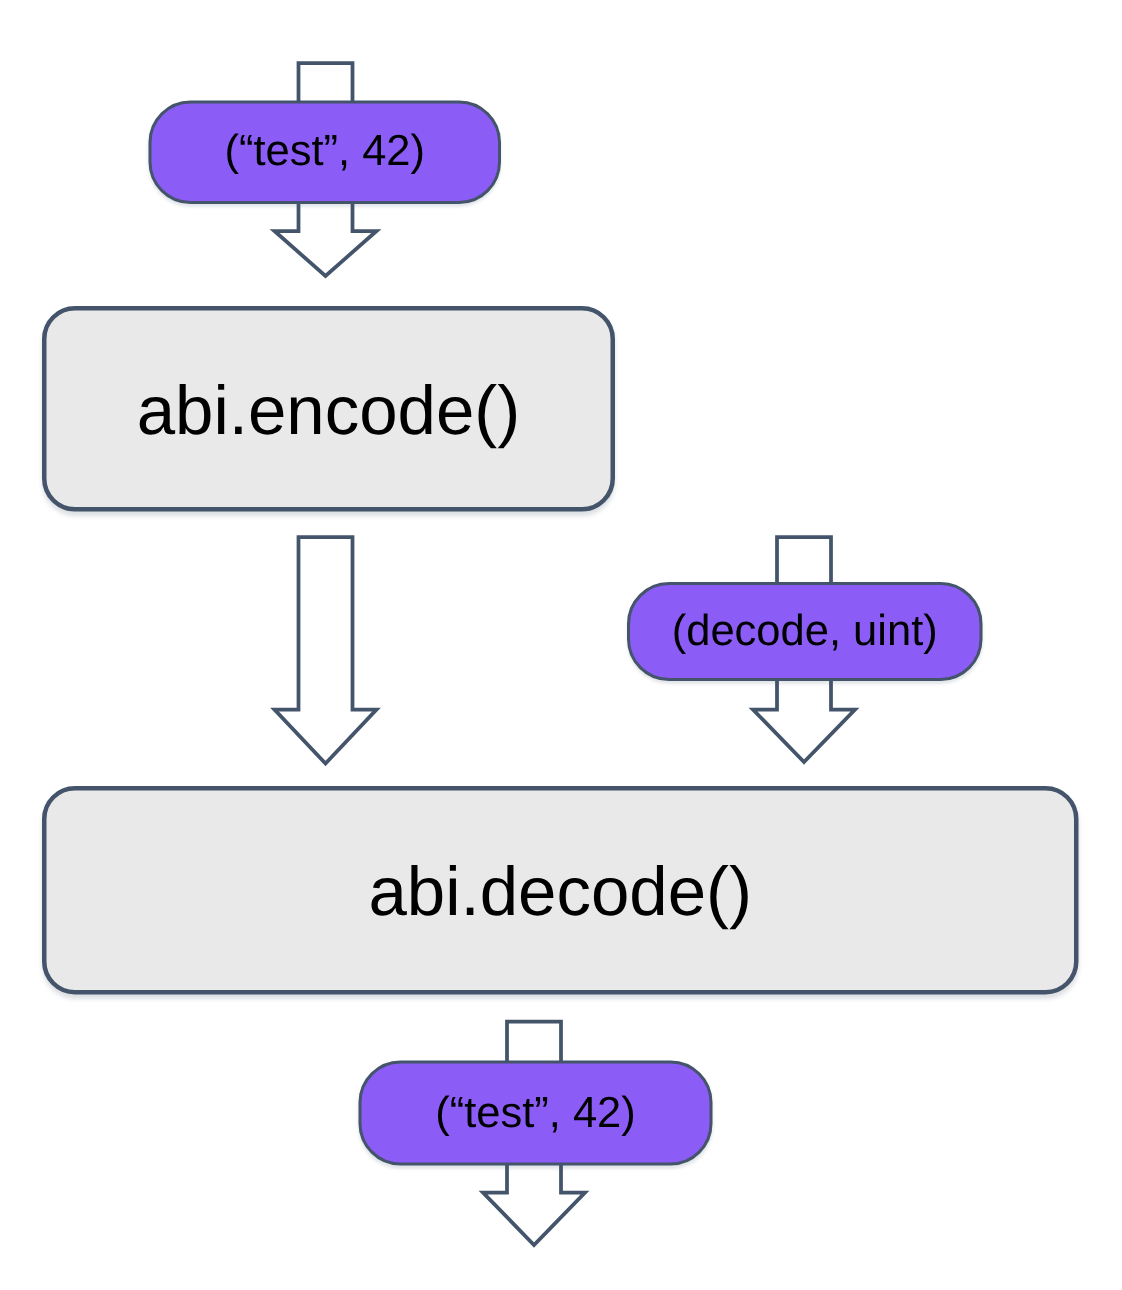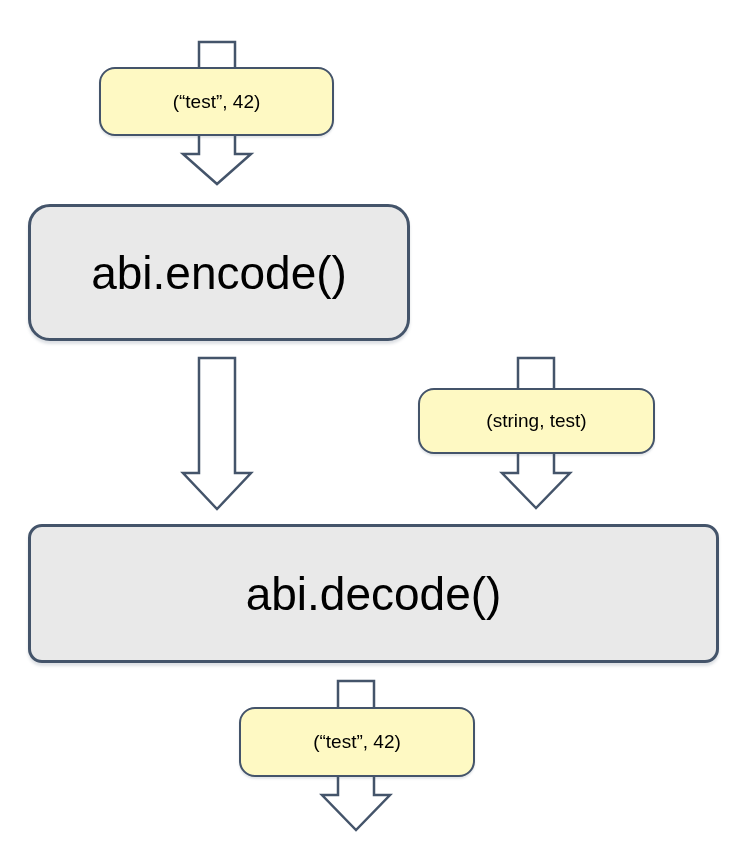--- a/index.html
+++ b/index.html
@@ -28,38 +28,38 @@
   }
   .node {
     position: absolute;
     box-sizing: border-box;
     display: flex;
     align-items: center;
     justify-content: center;
     color: #000000;
   }
   .pill {
-    background: #fef9c3;
+    background: #8b5cf6;
     border: 2.5px solid #44546a;
-    border-radius: 16px;
-    font-size: 19px;
+    border-radius: 28px;
+    font-size: 29px;
     box-shadow: 0 2px 2px rgba(68, 84, 106, 0.15);
   }
   .fnbox {
     background: #e9e9e9;
     border: 3px solid #44546a;
     border-radius: 22px;
     font-size: 46px;
     box-shadow: 0 3px 3px rgba(68, 84, 106, 0.18);
   }
   .pill-input   { left: 99px;  top: 67px;  width: 235px; height: 69px; }
   .box-encode   { left: 28px;  top: 204px; width: 382px; height: 137px; }
   .pill-bytes   { left: 99px;  top: 387px; width: 234px; height: 67px; }
   .pill-types   { left: 418px; top: 388px; width: 237px; height: 66px; }
-  .box-decode   { left: 28px;  top: 524px; width: 691px; height: 139px; border-radius: 14px; }
+  .box-decode   { left: 28px;  top: 524px; width: 691px; height: 139px; }
   .pill-output  { left: 239px; top: 707px; width: 236px; height: 70px; }
   .node-label {
     white-space: nowrap;
   }
 </style>
 </head>
 <body>
 
 <div class="canvas">
 
@@ -73,21 +73,21 @@
   <div class="node pill pill-input">
     <span class="node-label">(“test”, 42)</span>
   </div>
 
   <div class="node fnbox box-encode">
     <span class="node-label">abi.encode()</span>
   </div>
 
 
   <div class="node pill pill-types">
-    <span class="node-label">(string, test)</span>
+    <span class="node-label">(decode, uint)</span>
   </div>
 
   <div class="node fnbox box-decode">
     <span class="node-label">abi.decode()</span>
   </div>
 
   <div class="node pill pill-output">
     <span class="node-label">(“test”, 42)</span>
   </div>
 

